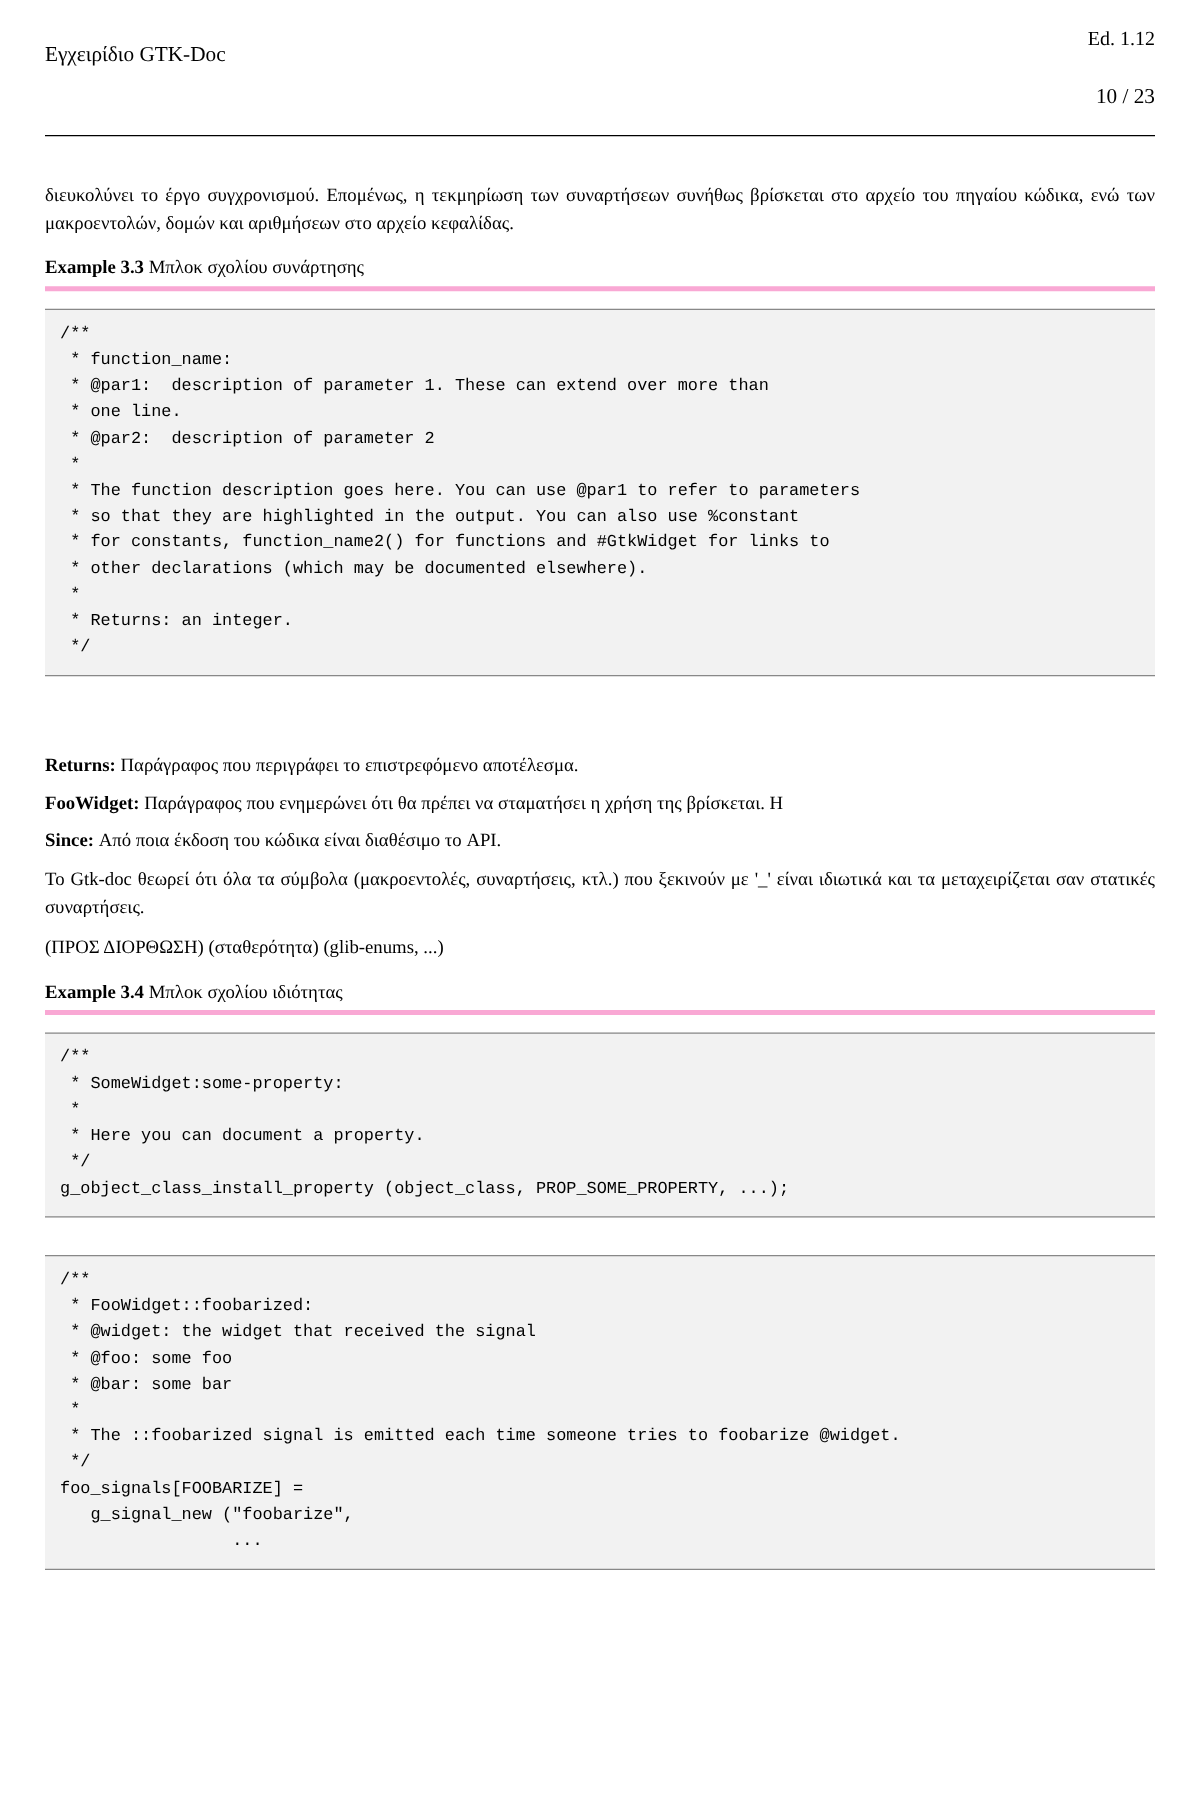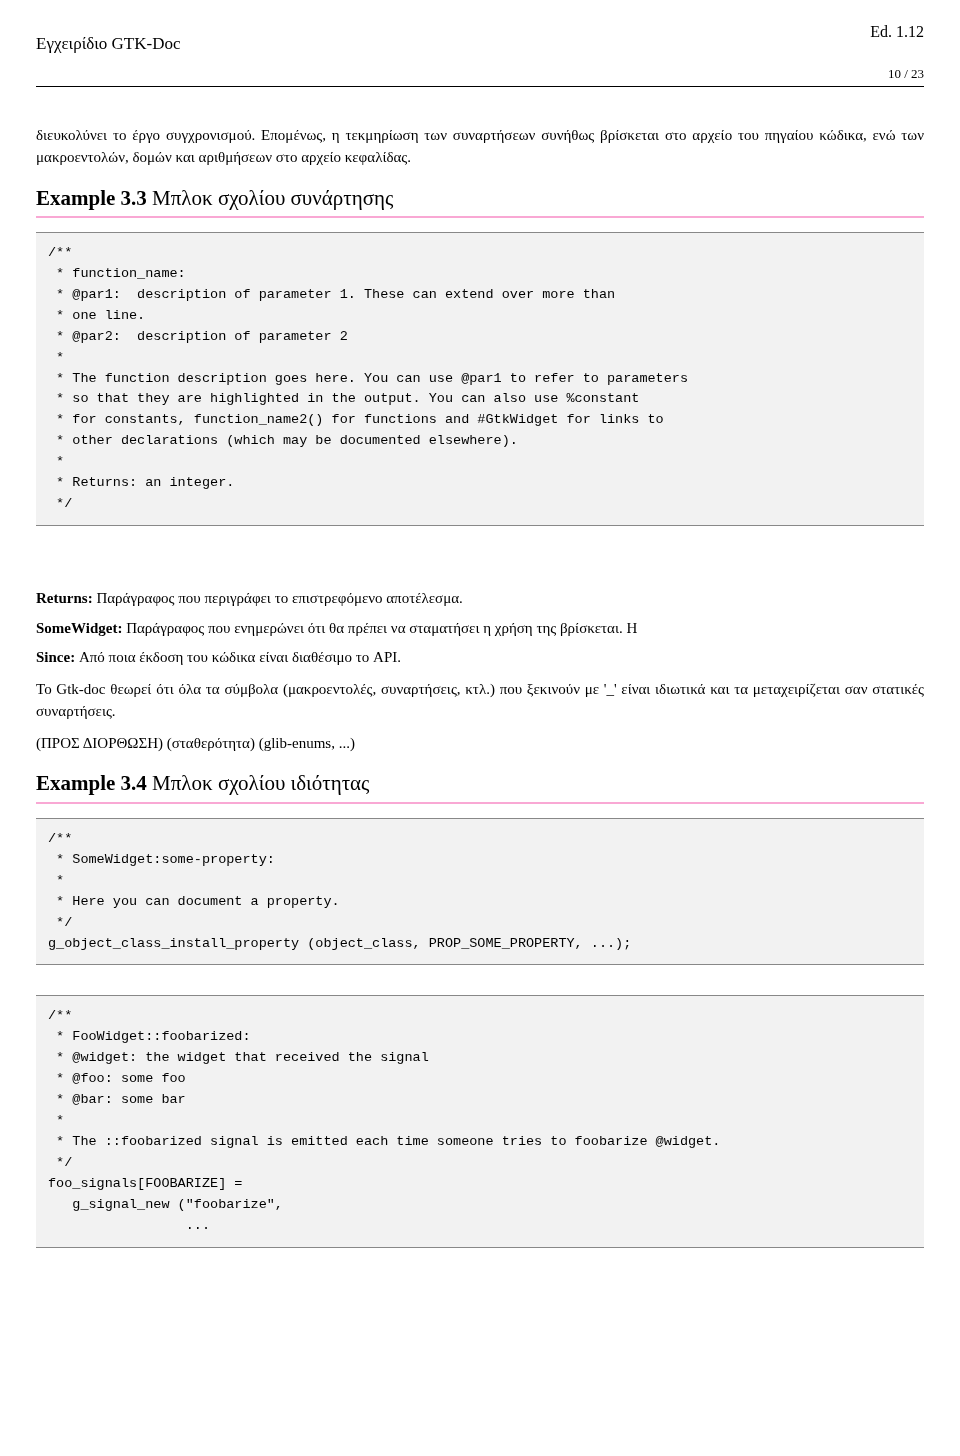--- a/index.html
+++ b/index.html
@@ -13,44 +13,44 @@
     line-height: 1.45;
   }
   .page {
     padding: 20px 36px 36px 36px;
   }
   .header {
     display: flex;
     justify-content: space-between;
     align-items: flex-start;
     border-bottom: 1px solid #000;
-    padding-bottom: 2px;
+    padding-bottom: 18px;
     margin-bottom: 38px;
   }
   .header-left {
     font-size: 17px;
     padding-top: 12px;
   }
   .header-right {
     text-align: right;
     font-size: 16px;
   }
   .header-right .ed {
     margin-bottom: 22px;
   }
   .header-right .pg {
-    font-size: 13px;
+    font-size: 17px;
   }
   .para {
     margin: 0 0 10px 0;
     text-align: justify;
   }
   .example-heading {
-    font-size: 21px;
-    border-bottom: 2px solid #f9a8d4;
+    font-size: 15px;
+    border-bottom: 4px solid #f9a8d4;
     padding-bottom: 3px;
     margin-top: 14px;
     margin-bottom: 14px;
   }
   .example-heading .bold {
     font-weight: bold;
   }
   pre.code {
     background: #f2f2f2;
     border-top: 1px solid #888;
@@ -118,21 +118,21 @@
  * Returns: an integer.
  */</pre>
 
   <div class="spacer"></div>
 
   <div class="dl">
     <div class="row">
       <span class="term">Returns:</span><span> Παράγραφος που περιγράφει το επιστρεφόμενο αποτέλεσμα.</span>
     </div>
     <div class="row">
-      <span class="term">SomeWidget:</span><span> Παράγραφος που ενημερώνει ότι θα πρέπει να σταματήσει η χρήση της βρίσκεται. Η</span>
+      <span class="term">FooWidget:</span><span> Παράγραφος που ενημερώνει ότι θα πρέπει να σταματήσει η χρήση της βρίσκεται. Η</span>
     </div>
     <div class="row">
       <span class="term">Since:</span><span> Από ποια έκδοση του κώδικα είναι διαθέσιμο το API.</span>
     </div>
   </div>
 
   <p class="para">Το Gtk-doc θεωρεί ότι όλα τα σύμβολα (μακροεντολές, συναρτήσεις, κτλ.) που ξεκινούν με '_' είναι ιδιωτικά και τα μεταχειρίζεται σαν στατικές συναρτήσεις.</p>
 
   <p class="para">(ΠΡΟΣ ΔΙΟΡΘΩΣΗ) (σταθερότητα) (glib-enums, ...)</p>
 

